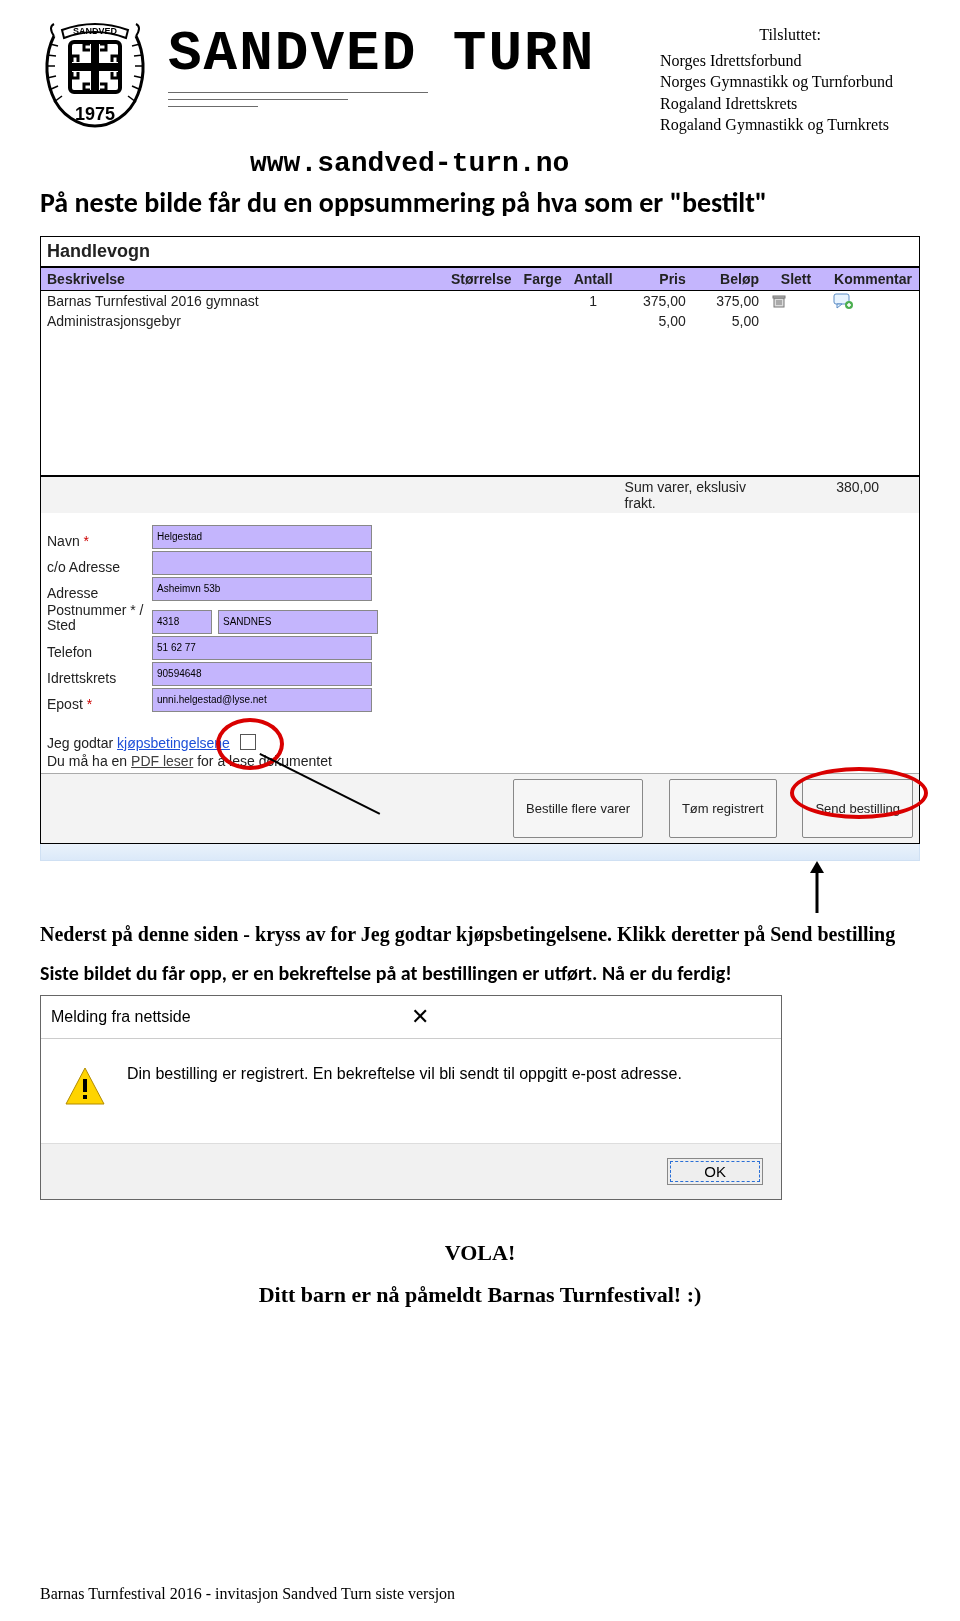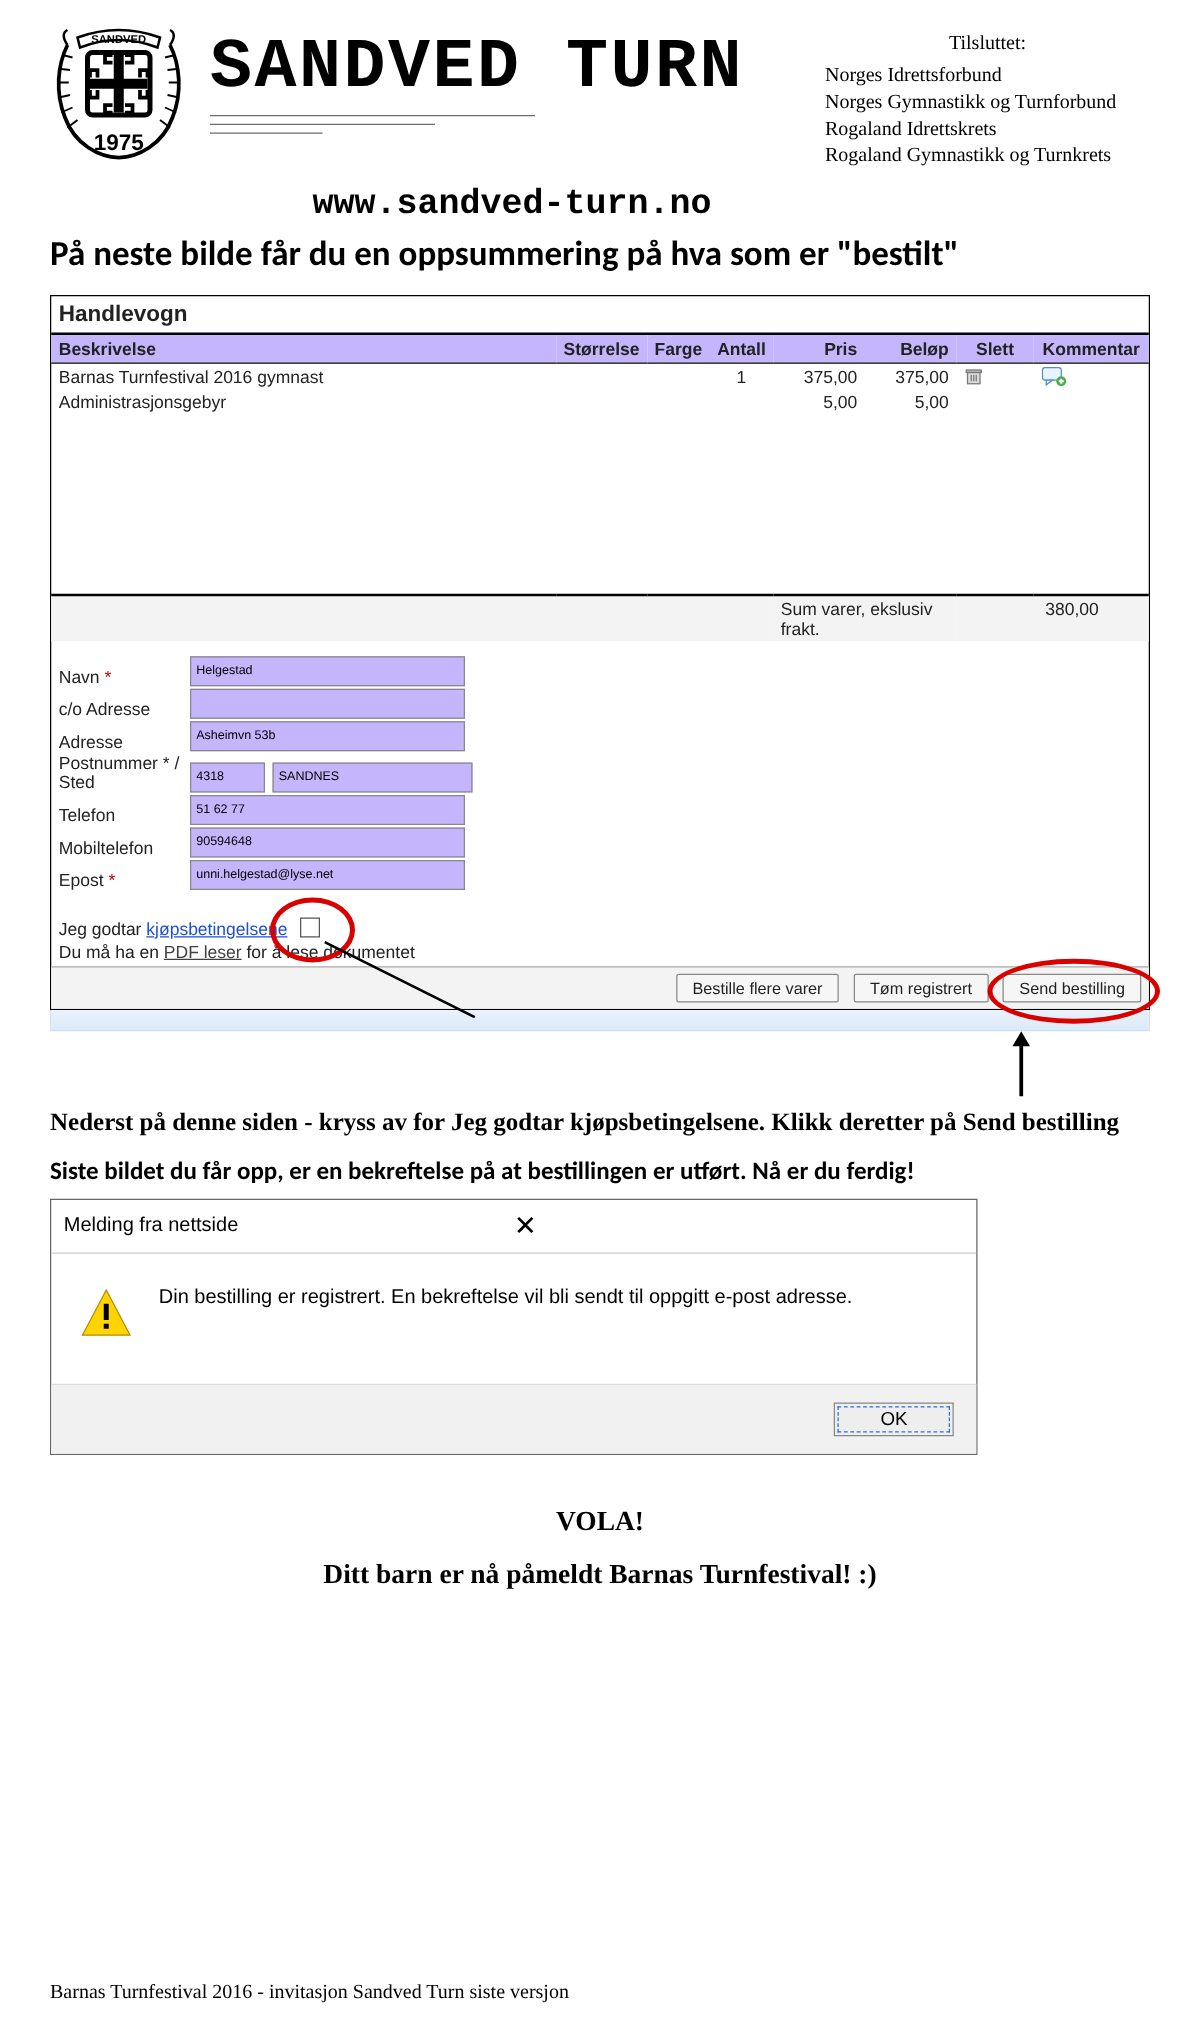--- a/index.html
+++ b/index.html
@@ -43,21 +43,21 @@
   .terms{margin-top:22px;font-size:14px}
   .terms a{color:#1d4ed8;text-decoration:underline}
   .terms .chk{display:inline-block;width:14px;height:14px;border:1px solid #555;background:#fff;vertical-align:-2px;margin-left:6px}
   .pdfnote{font-size:14px;margin-top:2px}
   .pdfnote a{color:#404040;text-decoration:underline}
   
   .circle{position:absolute;border:4px solid #d90000;border-radius:50%;pointer-events:none}
   .circle1{width:60px;height:44px}
   .circle2{width:130px;height:44px}
   .buttons-bar{background:#f3f3f3;border-top:1px solid #aaa;padding:5px 6px;text-align:right;position:relative}
-  .winbtn{display:inline-block;background:#f6f6f6;border:1px solid #888;font-family:Arial,sans-serif;font-size:13px;padding:3px 12px;margin-left:8px;border-radius:2px;cursor:pointer}
+  .winbtn{display:inline-block;background:#f6f6f6;border:1px solid #888;font-family:Arial,sans-serif;font-size:13px;padding:21px 12px;margin-left:22px;border-radius:2px;cursor:pointer}
   .blueband{height:16px;background:linear-gradient(#eaf2fb,#dbe9f9);border:1px solid #cfe0f3;border-top:none}
   
   .arrow-wrap{position:relative;height:54px}
   .arrow{position:absolute;right:93px;top:0}
   
   .mid-text{font-family:"Times New Roman",serif;font-size:20px;font-weight:bold;line-height:1.3;margin-top:6px}
   .mid-text2{font-family:Calibri,Arial,sans-serif;font-size:20px;font-weight:bold;margin:14px 0 10px 0}
   
   .dialog{border:1px solid #666;width:740px;font-family:"Segoe UI",Arial,sans-serif;background:#fff}
   .dlg-title{display:flex;border-bottom:1px solid #ccc;padding:8px 10px;font-size:16px;align-items:center}
@@ -214,21 +214,21 @@
         <div class="frow">
           <label style="line-height:1.1"><span>Postnummer * / Sted</span></label>
           <input class="finput w-zip" readonly="" value="4318" style="">
           <input class="finput w-city" readonly="" value="SANDNES" style="">
         </div>
         <div class="frow">
           <label>Telefon</label>
           <input class="finput w-main" readonly="" value="51 62 77" style="">
         </div>
         <div class="frow">
-          <label>Mobiltelefon</label>
+          <label>Idrettskrets</label>
           <input class="finput w-main" readonly="" value="90594648" style="">
         </div>
         <div class="frow">
           <label><span>Epost</span> <span class="req">*</span></label>
           <input class="finput w-main" readonly="" value="unni.helgestad@lyse.net" style="">
         </div>
 
         <div class="terms">
           <span>Jeg godtar </span><a href="#">kjøpsbetingelsene</a>
           <span class="chk"></span>

